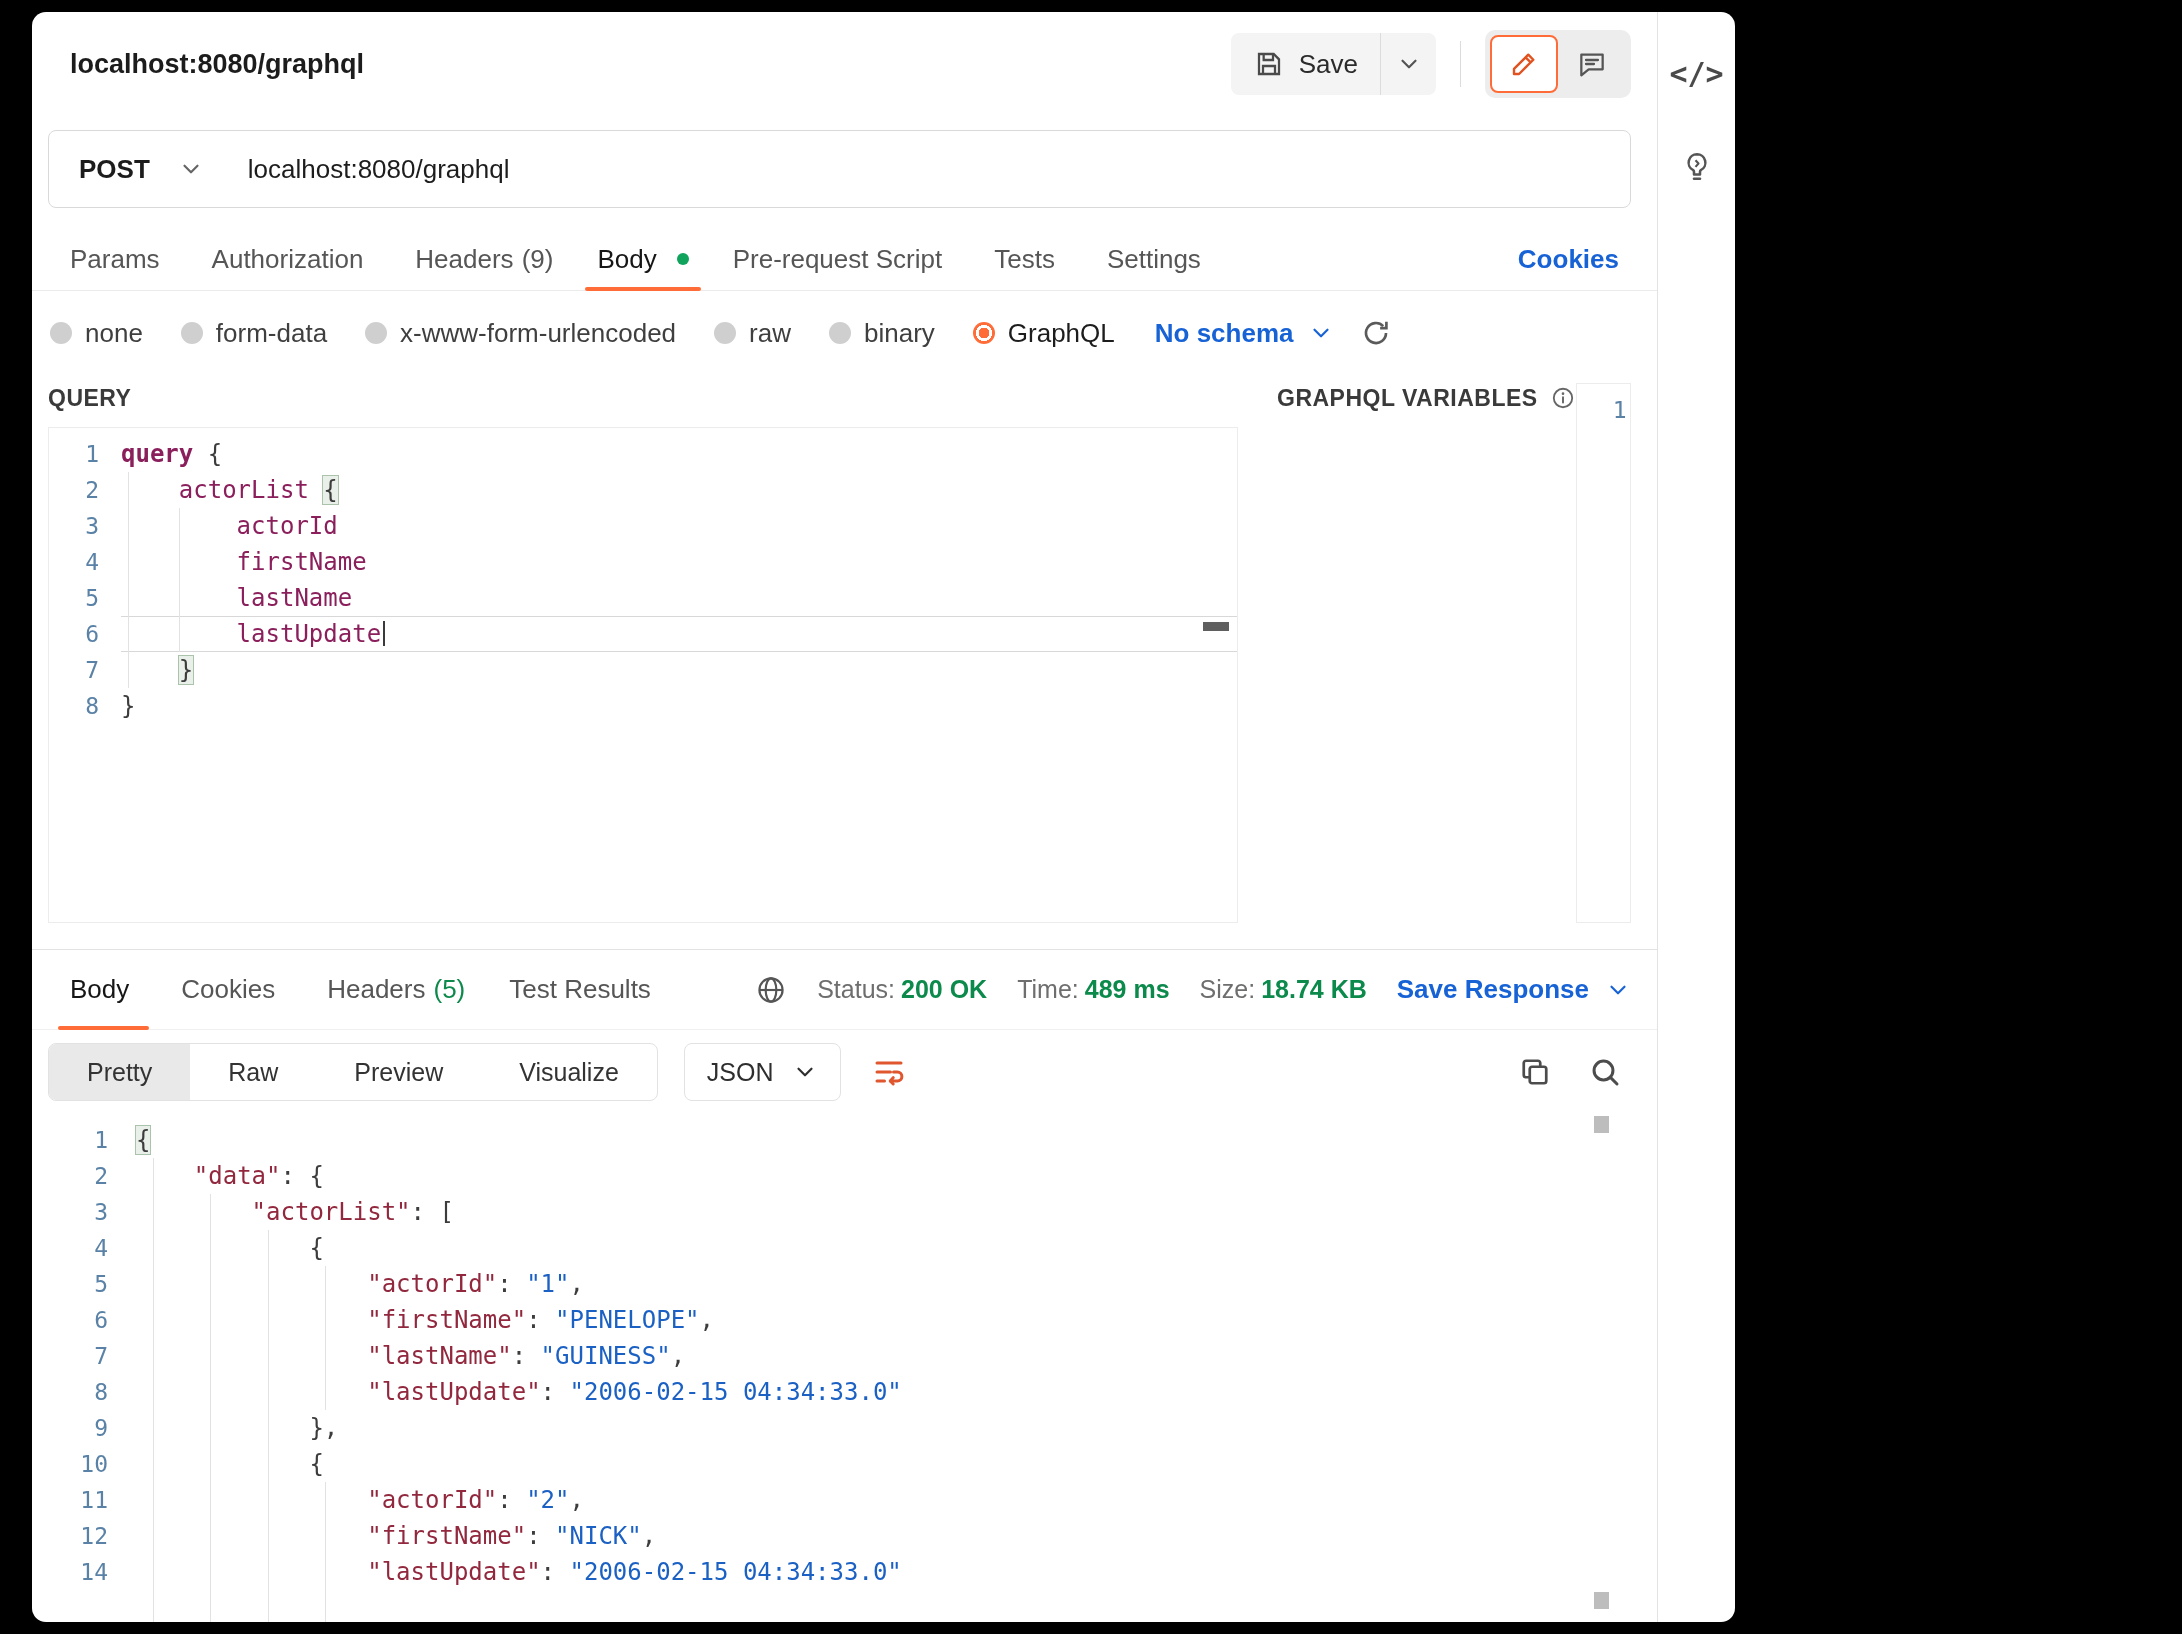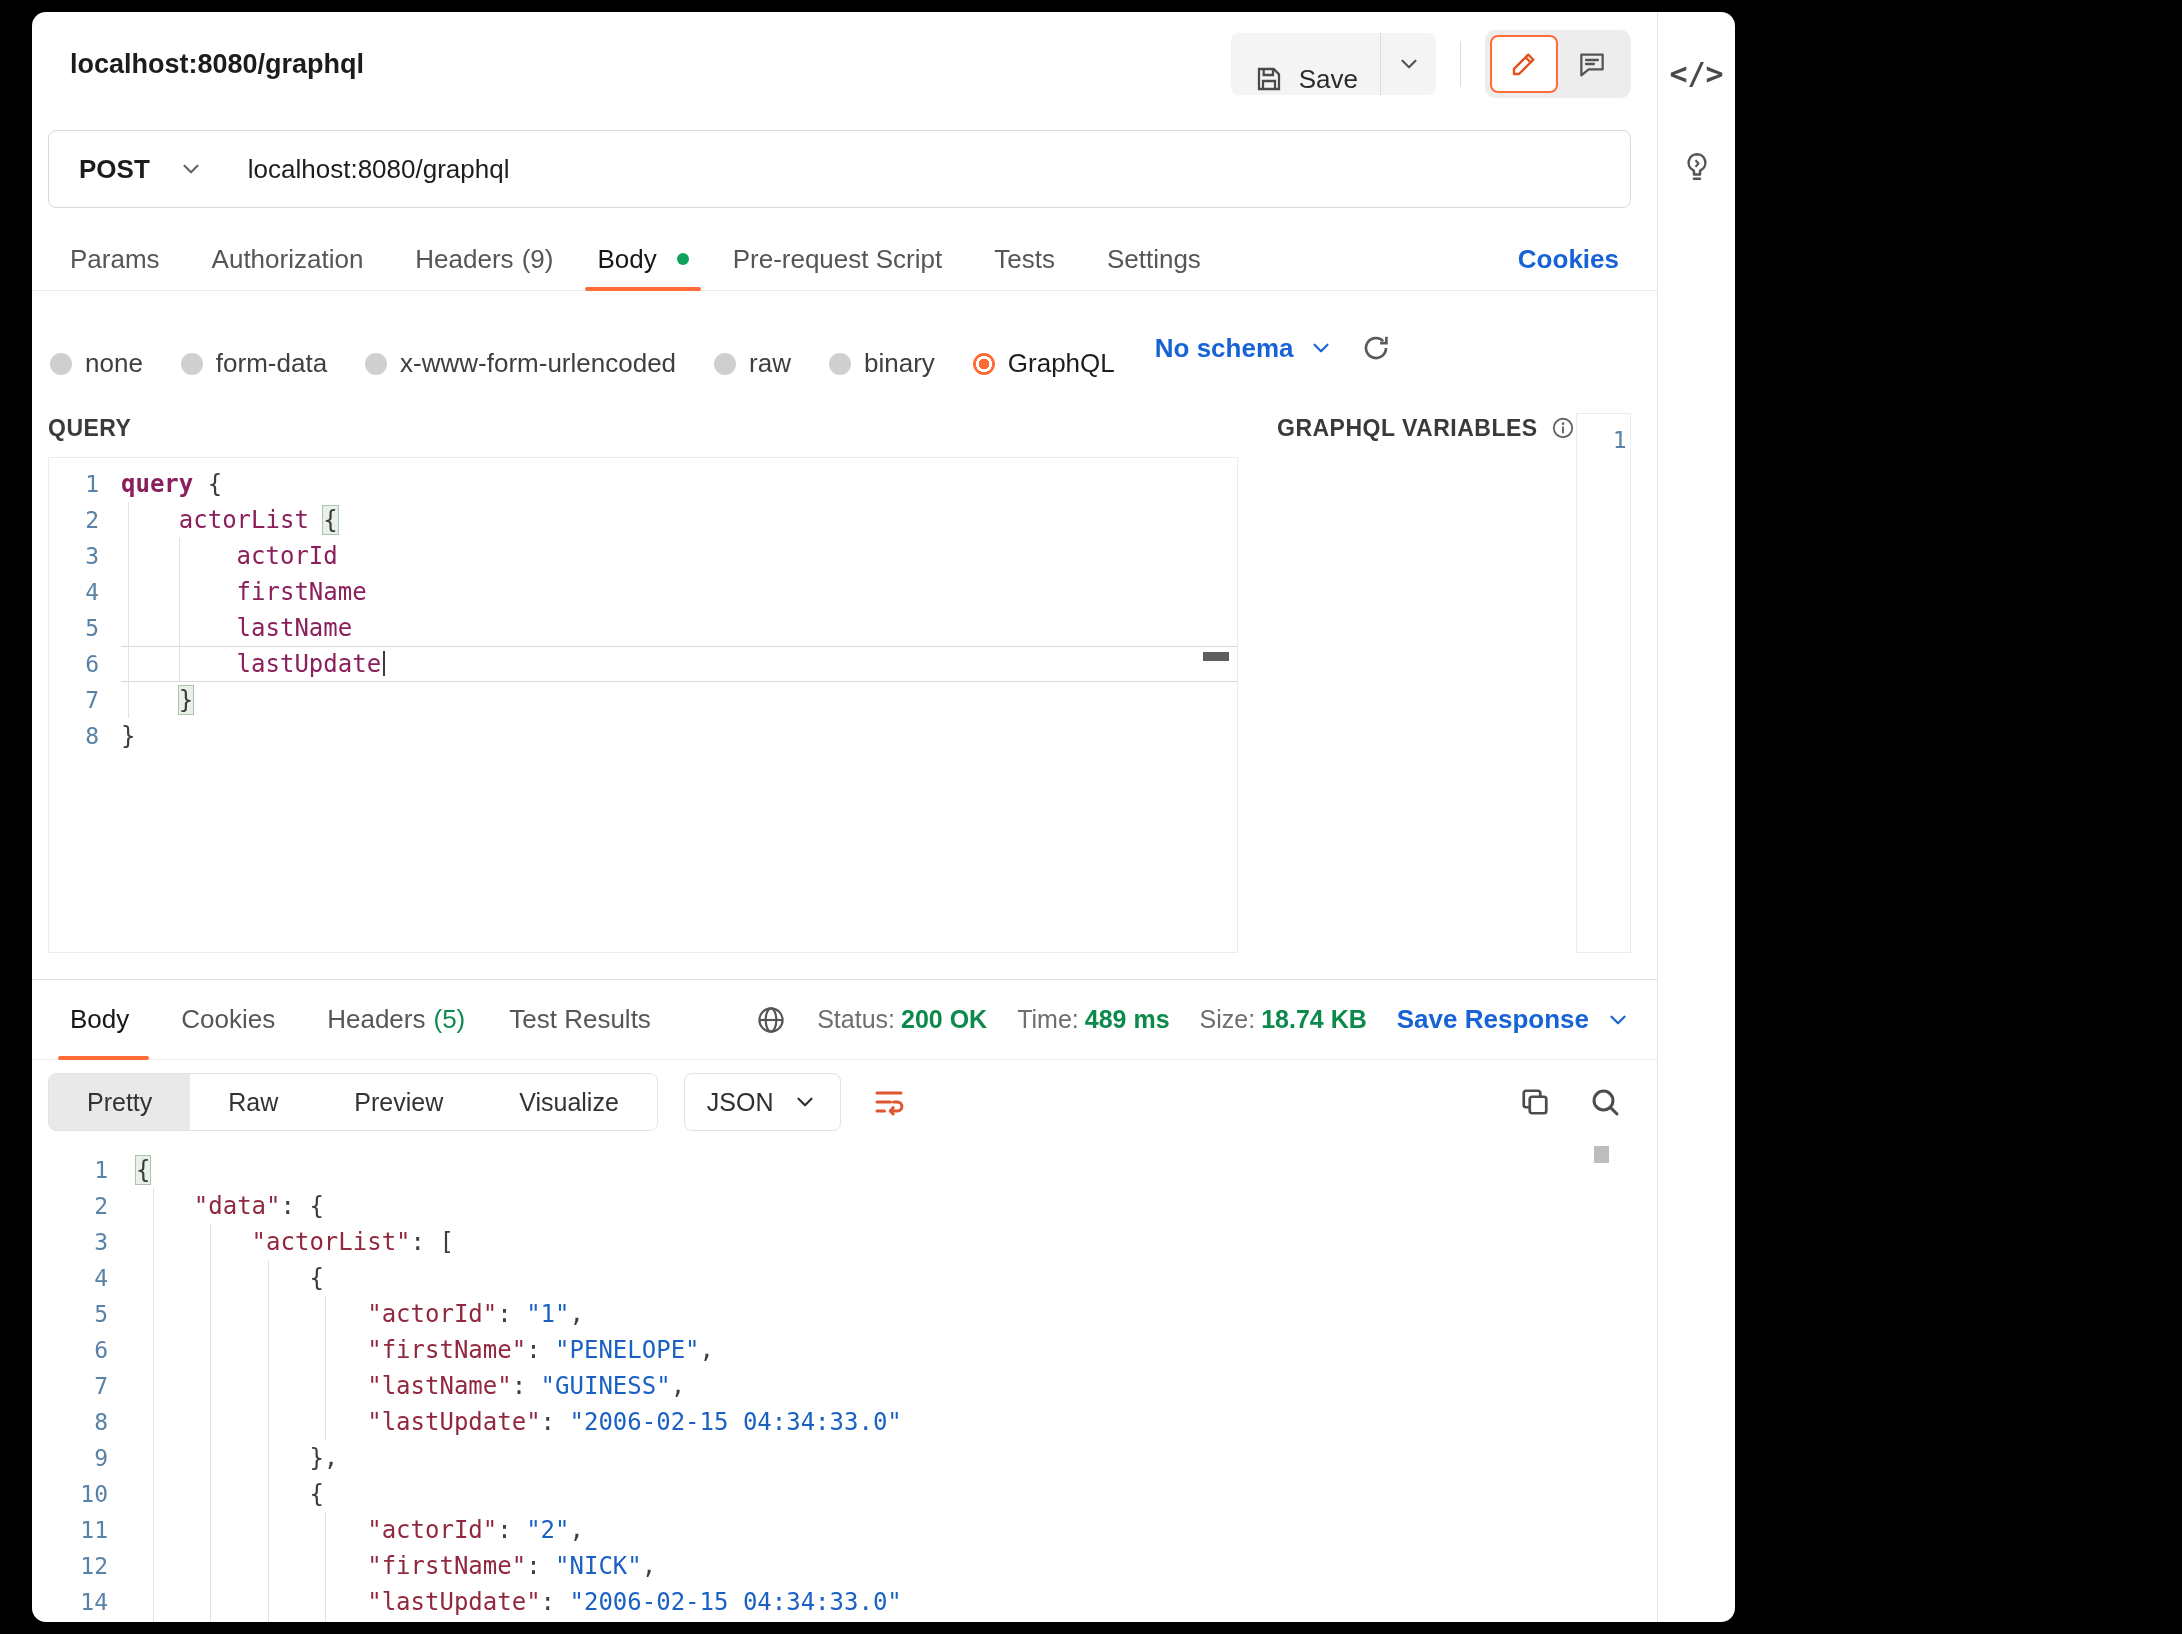--- a/index.html
+++ b/index.html
@@ -16,21 +16,21 @@
   
   .rail { width: 78px; border-left: 1px solid #e3e3e3; display: flex; flex-direction: column;
           align-items: center; padding-top: 44px; gap: 58px; }
   .rail .code-glyph { font-family: "DejaVu Sans Mono", monospace; font-size: 30px; font-weight: bold; color: #4a4a4a; }
 
   
   .topbar { height: 104px; display: flex; align-items: center; padding: 0 26px 0 38px; flex: none; }
   .title { font-size: 27px; font-weight: 700; color: #1c1c1c; }
   .topbar-right { margin-left: auto; display: flex; align-items: center; gap: 24px; }
   .save-group { display: flex; align-items: center; background: #f4f4f4; border-radius: 8px; height: 62px; overflow: hidden; }
-  .save-btn { display: flex; align-items: flex-end; gap: 14px; padding: 0 22px; font-size: 26px; color: #2b2b2b; height: 100%; }
+  .save-btn { display: flex; align-items: center; gap: 14px; padding: 0 22px; font-size: 26px; color: #2b2b2b; height: 100%; }
   .save-caret { width: 56px; height: 100%; border-left: 1px solid #dcdcdc; display: flex; align-items: center; justify-content: center; color: #555; }
   .vdiv { width: 1px; height: 46px; background: #dcdcdc; }
   .edit-group { background: #ededed; border-radius: 10px; padding: 5px; display: flex; }
   .edit-btn { width: 68px; height: 58px; background: #fff; border: 2px solid #ff6c37; border-radius: 8px;
               display: flex; align-items: center; justify-content: center; }
   .comment-btn { width: 68px; height: 58px; display: flex; align-items: center; justify-content: center; }
 
   
   .request-row { display: flex; gap: 29px; padding: 14px 26px 0 16px; flex: none; }
   .url-bar { flex: 1; display: flex; align-items: center; border: 1px solid #d9d9d9; border-radius: 8px; height: 78px; background: #fff; }
@@ -49,21 +49,21 @@
   .tab.active { color: #161616; }
   .tab.active::after { content: ''; position: absolute; left: 10px; right: 10px; bottom: -1px; height: 4px; background: #ff6c37; border-radius: 2px; }
   .count { margin-left: 8px; }
   .resp-header .count { color: #0c8a4c; }
   .tabdot { display: none; }
   .tabdot.dot { display: inline-block; width: 12px; height: 12px; border-radius: 50%; background: #0fa35c; margin-left: 12px; }
   .cookies { margin-left: auto; align-self: center; font-size: 26px; font-weight: 600; color: #1763d6; padding: 0 8px; }
 
   
   .bodytype-row { display: flex; align-items: center; padding: 26px 26px 12px 18px; flex: none; }
-  .radios { display: flex; align-items: center; gap: 38px; margin-top: 31px; }
+  .radios { display: flex; align-items: center; gap: 38px; }
   .radio-item { display: flex; align-items: center; gap: 13px; font-size: 26px; color: #3f3f3f; cursor: pointer; }
   .radio { width: 22px; height: 22px; border-radius: 50%; background: #cfcfcf; flex: none; }
   .radio.on { background: radial-gradient(circle, #ff6c37 0 5.5px, #fff 5.5px 8px, #ff6c37 8px); }
   .radio-label.on { color: #1d1d1d; }
   .schema-select { display: flex; align-items: center; gap: 14px; margin-left: 40px; font-size: 26px; font-weight: 600; color: #1763d6; }
   .refresh { margin-left: 26px; color: #5a5a5a; }
 
   
   .editors { display: flex; gap: 30px; padding: 22px 26px 0 16px; height: 562px; flex: none; }
   .query-col { width: 1190px; display: flex; flex-direction: column; }

